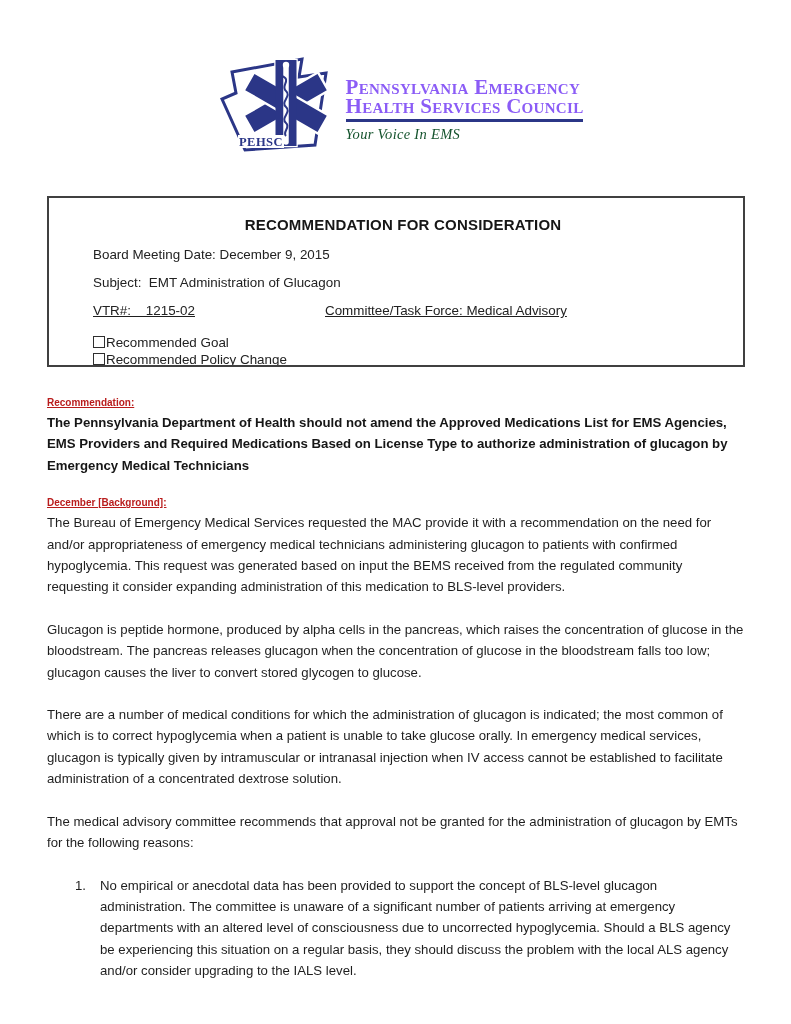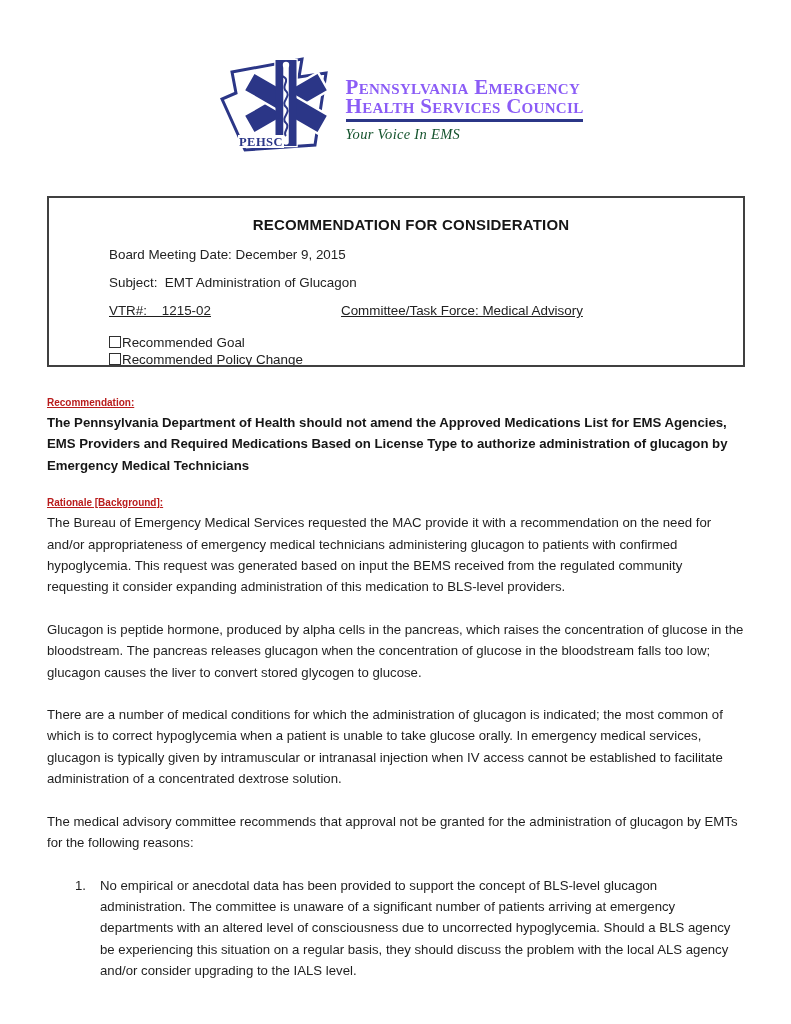--- a/index.html
+++ b/index.html
@@ -12,21 +12,21 @@
   .logo-icon { flex:0 0 auto; }
   .logo-text { margin-top:26px; width:max-content; }
   .org { font-family:"Liberation Serif", serif; font-variant:small-caps; font-weight:bold;
          font-size:21px; line-height:19px; color:#8b5cf6; letter-spacing:0.3px; }
   .logo-rule { height:3px; background:#2b3687; margin:3px 0 4px 0; width:100%; }
   .tagline { font-family:"Liberation Serif", serif; font-style:italic; font-size:14.5px;
              color:#14532d; letter-spacing:0.3px; }
 
   
   .hdr-box { margin-top:38px; width:698px; height:171px; border:2px solid #404040;
-             padding:18px 30px 0 60px; overflow:hidden; }
+             padding:18px 30px 0 44px; overflow:hidden; }
   .hdr-title { font-size:15px; font-weight:bold; text-align:center; letter-spacing:0.2px;
                margin-bottom:13px; color:#161616; }
   .hdr-line { font-size:13.4px; line-height:17px; margin-bottom:11px; white-space:pre-wrap; color:#222; }
   .hdr-row { display:flex;text-decoration:underline; }
   .hdr-vtr { width:232px; flex:0 0 auto; }
   .checks { display:flex; margin-top:4px;flex-direction:column; }
   .check-item { display:flex; align-items:flex-start; font-size:13.4px; line-height:17px; }
   .check-item:nth-child(1){ width:190px; }
   .check-item:nth-child(2){ width:229px; }
   .cbx { display:inline-block; width:12px; height:12px; border:1.5px solid #2f2f2f;
@@ -101,21 +101,21 @@
           </span>
         <span class="cbx-label">Other:  No Policy There</span>
       </div>
     </div>
   </section>
 
   <main class="doc-body">
     <h2>Recommendation:</h2>
     <p class="rec-para"><span>The Pennsylvania Department of Health </span><span class="u">should not</span><span> amend the Approved Medications List for EMS Agencies, EMS Providers and Required Medications Based on License Type to authorize administration of glucagon by Emergency Medical Technicians</span></p>
 
-    <h2>Rationale [Background]:</h2>
+    <h2>December [Background]:</h2>
     <p>The Bureau of Emergency Medical Services requested the MAC provide it with a recommendation on the need for and/or appropriateness of emergency medical technicians administering glucagon to patients with confirmed hypoglycemia. This request was generated based on input the BEMS received from the regulated community requesting it consider expanding administration of this medication to BLS-level providers.</p>
     <p>Glucagon is peptide hormone, produced by alpha cells in the pancreas, which raises the concentration of glucose in the bloodstream. The pancreas releases glucagon when the concentration of glucose in the bloodstream falls too low; glucagon causes the liver to convert stored glycogen to glucose.</p>
     <p>There are a number of medical conditions for which the administration of glucagon is indicated; the most common of which is to correct hypoglycemia when a patient is unable to take glucose orally. In emergency medical services, glucagon is typically given by intramuscular or intranasal injection when IV access cannot be established to facilitate administration of a concentrated dextrose solution.</p>
     <p>The medical advisory committee recommends that approval not be granted for the administration of glucagon by EMTs for the following reasons:</p>
 
     <div class="list-item">
       <span class="li-num">1.</span>
       <span class="li-text">No empirical or anecdotal data has been provided to support the concept of BLS-level glucagon administration. The committee is unaware of a significant number of patients arriving at emergency departments with an altered level of consciousness due to uncorrected hypoglycemia. Should a BLS agency be experiencing this situation on a regular basis, they should discuss the problem with the local ALS agency and/or consider upgrading to the IALS level.</span>
     </div>
   </main>

